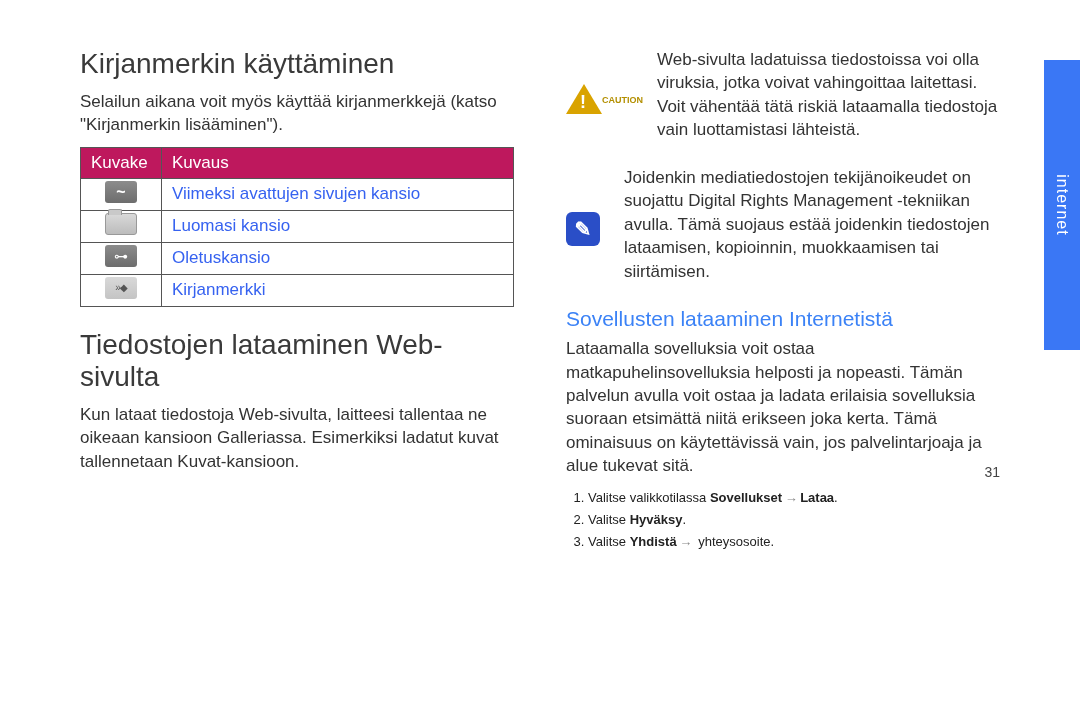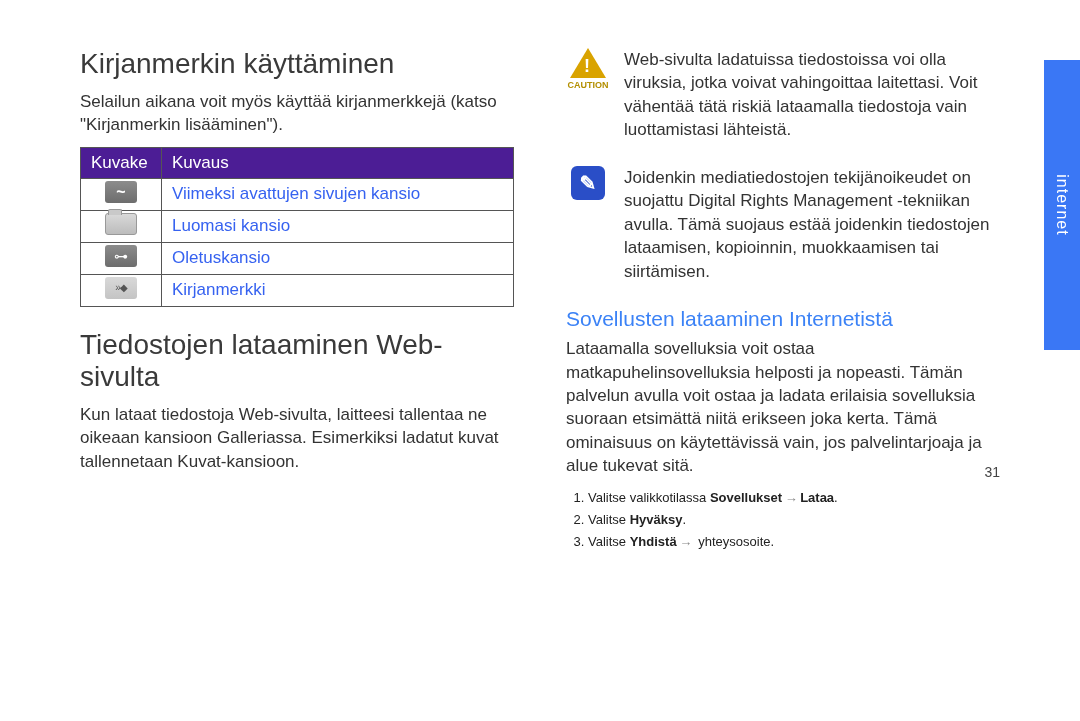--- a/index.html
+++ b/index.html
@@ -42,21 +42,21 @@
   }
   .b { font-weight: 600; }
   table.icons {
     border-collapse: collapse;
     width: 100%;
     margin: 6px 0 22px 0;
     border: 1px solid #555;
     font-size: 17px;
   }
   table.icons th {
-    background: #4c1d95;
+    background: #be185d;
     color: #fff;
     font-weight: 400;
     text-align: left;
     padding: 5px 10px;
     border: 1px solid #555;
   }
   table.icons td {
     border: 1px solid #555;
     padding: 3px 10px;
     color: #3662f0;
@@ -119,21 +119,21 @@
     letter-spacing: -1px;
   }
   .notice {
     display: flex;
     gap: 14px;
     margin-bottom: 14px;
   }
   .notice-icon {
     flex: 0 0 44px;
     display:flex;
-    flex-direction:column;
+    flex-direction:row;
     align-items:center;
     font-size:9px;
     color:#b38f00;
     font-weight:bold;
   }
   .notice-text { flex: 1; }
   .triangle {
     width: 0; height: 0;
     border-left: 18px solid transparent;
     border-right: 18px solid transparent;

